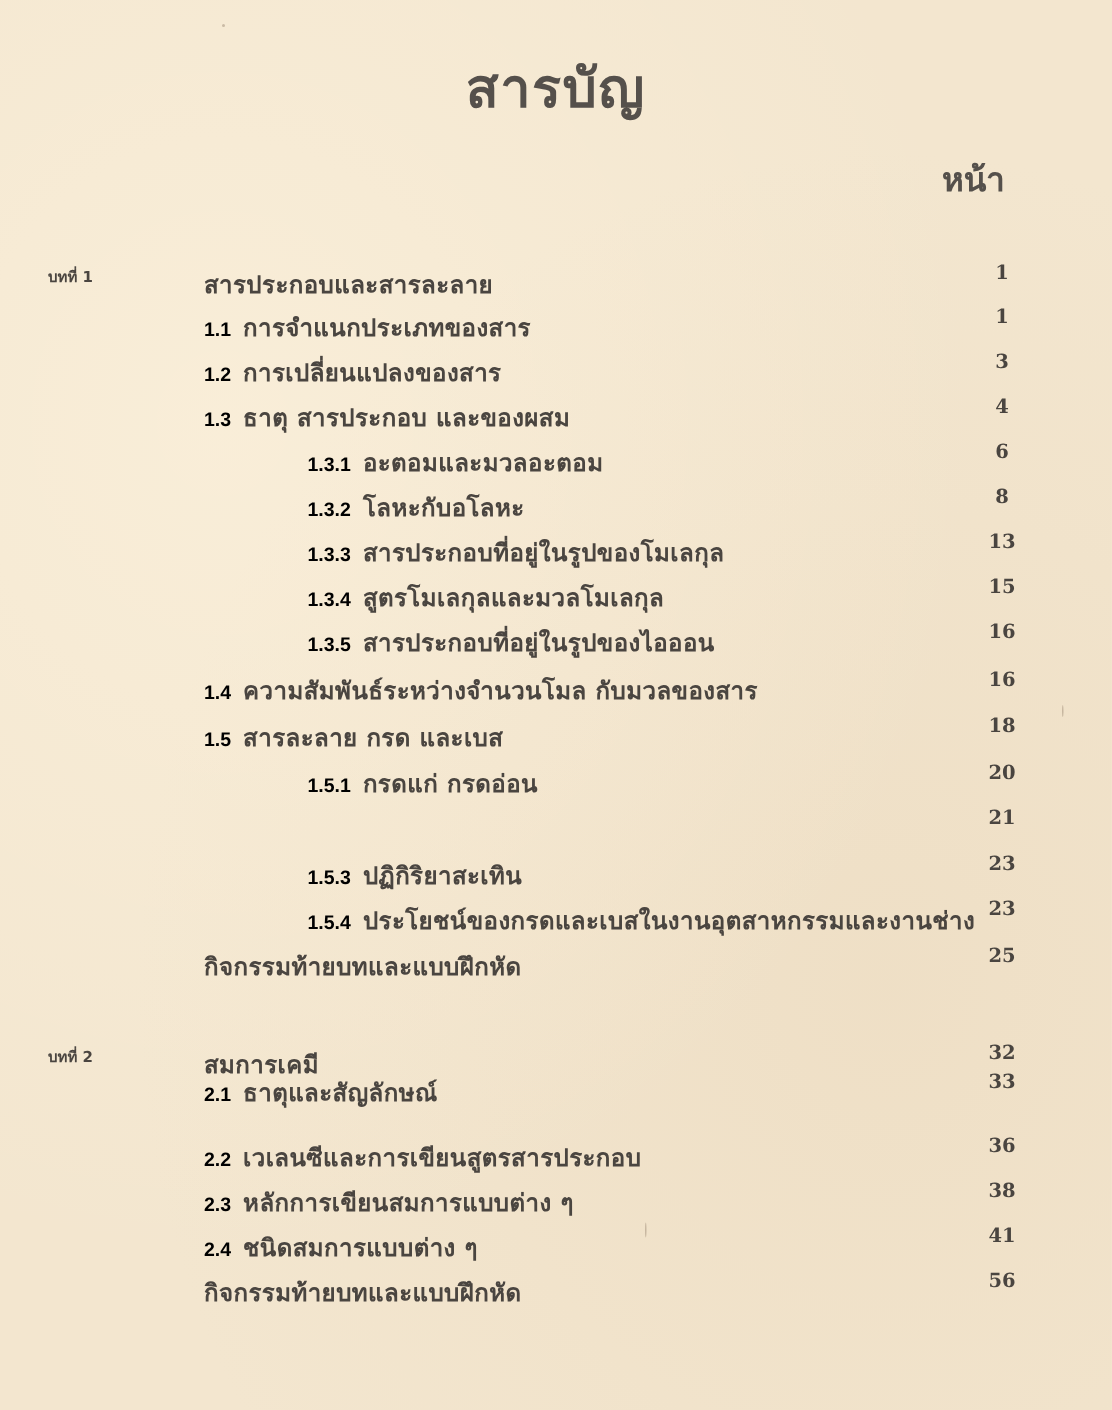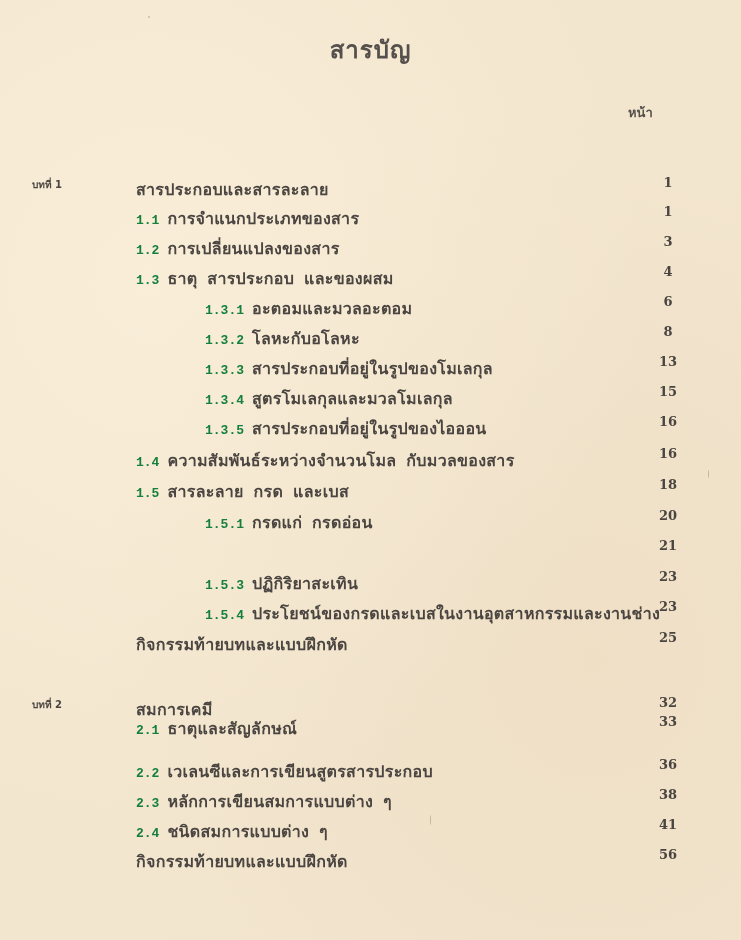--- a/index.html
+++ b/index.html
@@ -18,31 +18,31 @@
       font-family: "DejaVu Serif", serif;
       color: #4a4540;
     }
     .page-title {
       position: absolute;
       left: 0;
       width: 741px;
       top: 30px;
       text-align: center;
       font-family: "DejaVu Sans", sans-serif;
-      font-size: 24px;
+      font-size: 36px;
       font-weight: bold;
       color: #55504b;
       letter-spacing: 1px;
     }
     .page-col-header {
       position: absolute;
       left: 628px;
       top: 102px;
       font-family: "DejaVu Sans", sans-serif;
-      font-size: 13px;
+      font-size: 22px;
       font-weight: bold;
       color: #55504b;
     }
     .row {
       position: absolute;
       left: 0;
       width: 741px;
       height: 28px;
     }
     .chapter-label {
@@ -57,30 +57,29 @@
     }
     .entry {
       position: absolute;
       top: 0;
       font-family: "DejaVu Sans", sans-serif;
       font-size: 16px;
       color: #4a4540;
       white-space: nowrap;
     }
     .entry .num {
-      font-family: Liberation Mono, monospace;
+      font-family: Liberation Sans, sans-serif;
       font-size: 13px;
       font-weight: bold;
       margin-right: 8px;
-      color: #15803d;
+      color: #000000;
     }
     .entry .txt {
       font-weight: bold;
       letter-spacing: 0.3px;
-      font-family: Liberation Mono, monospace;
     }
     .lvl0 { left: 136px; }
     .lvl1 { left: 136px; }
     .lvl2 { left: 205px; }
     .pg {
       position: absolute;
       left: 648px;
       width: 40px;
       top: -2px;
       text-align: center;

